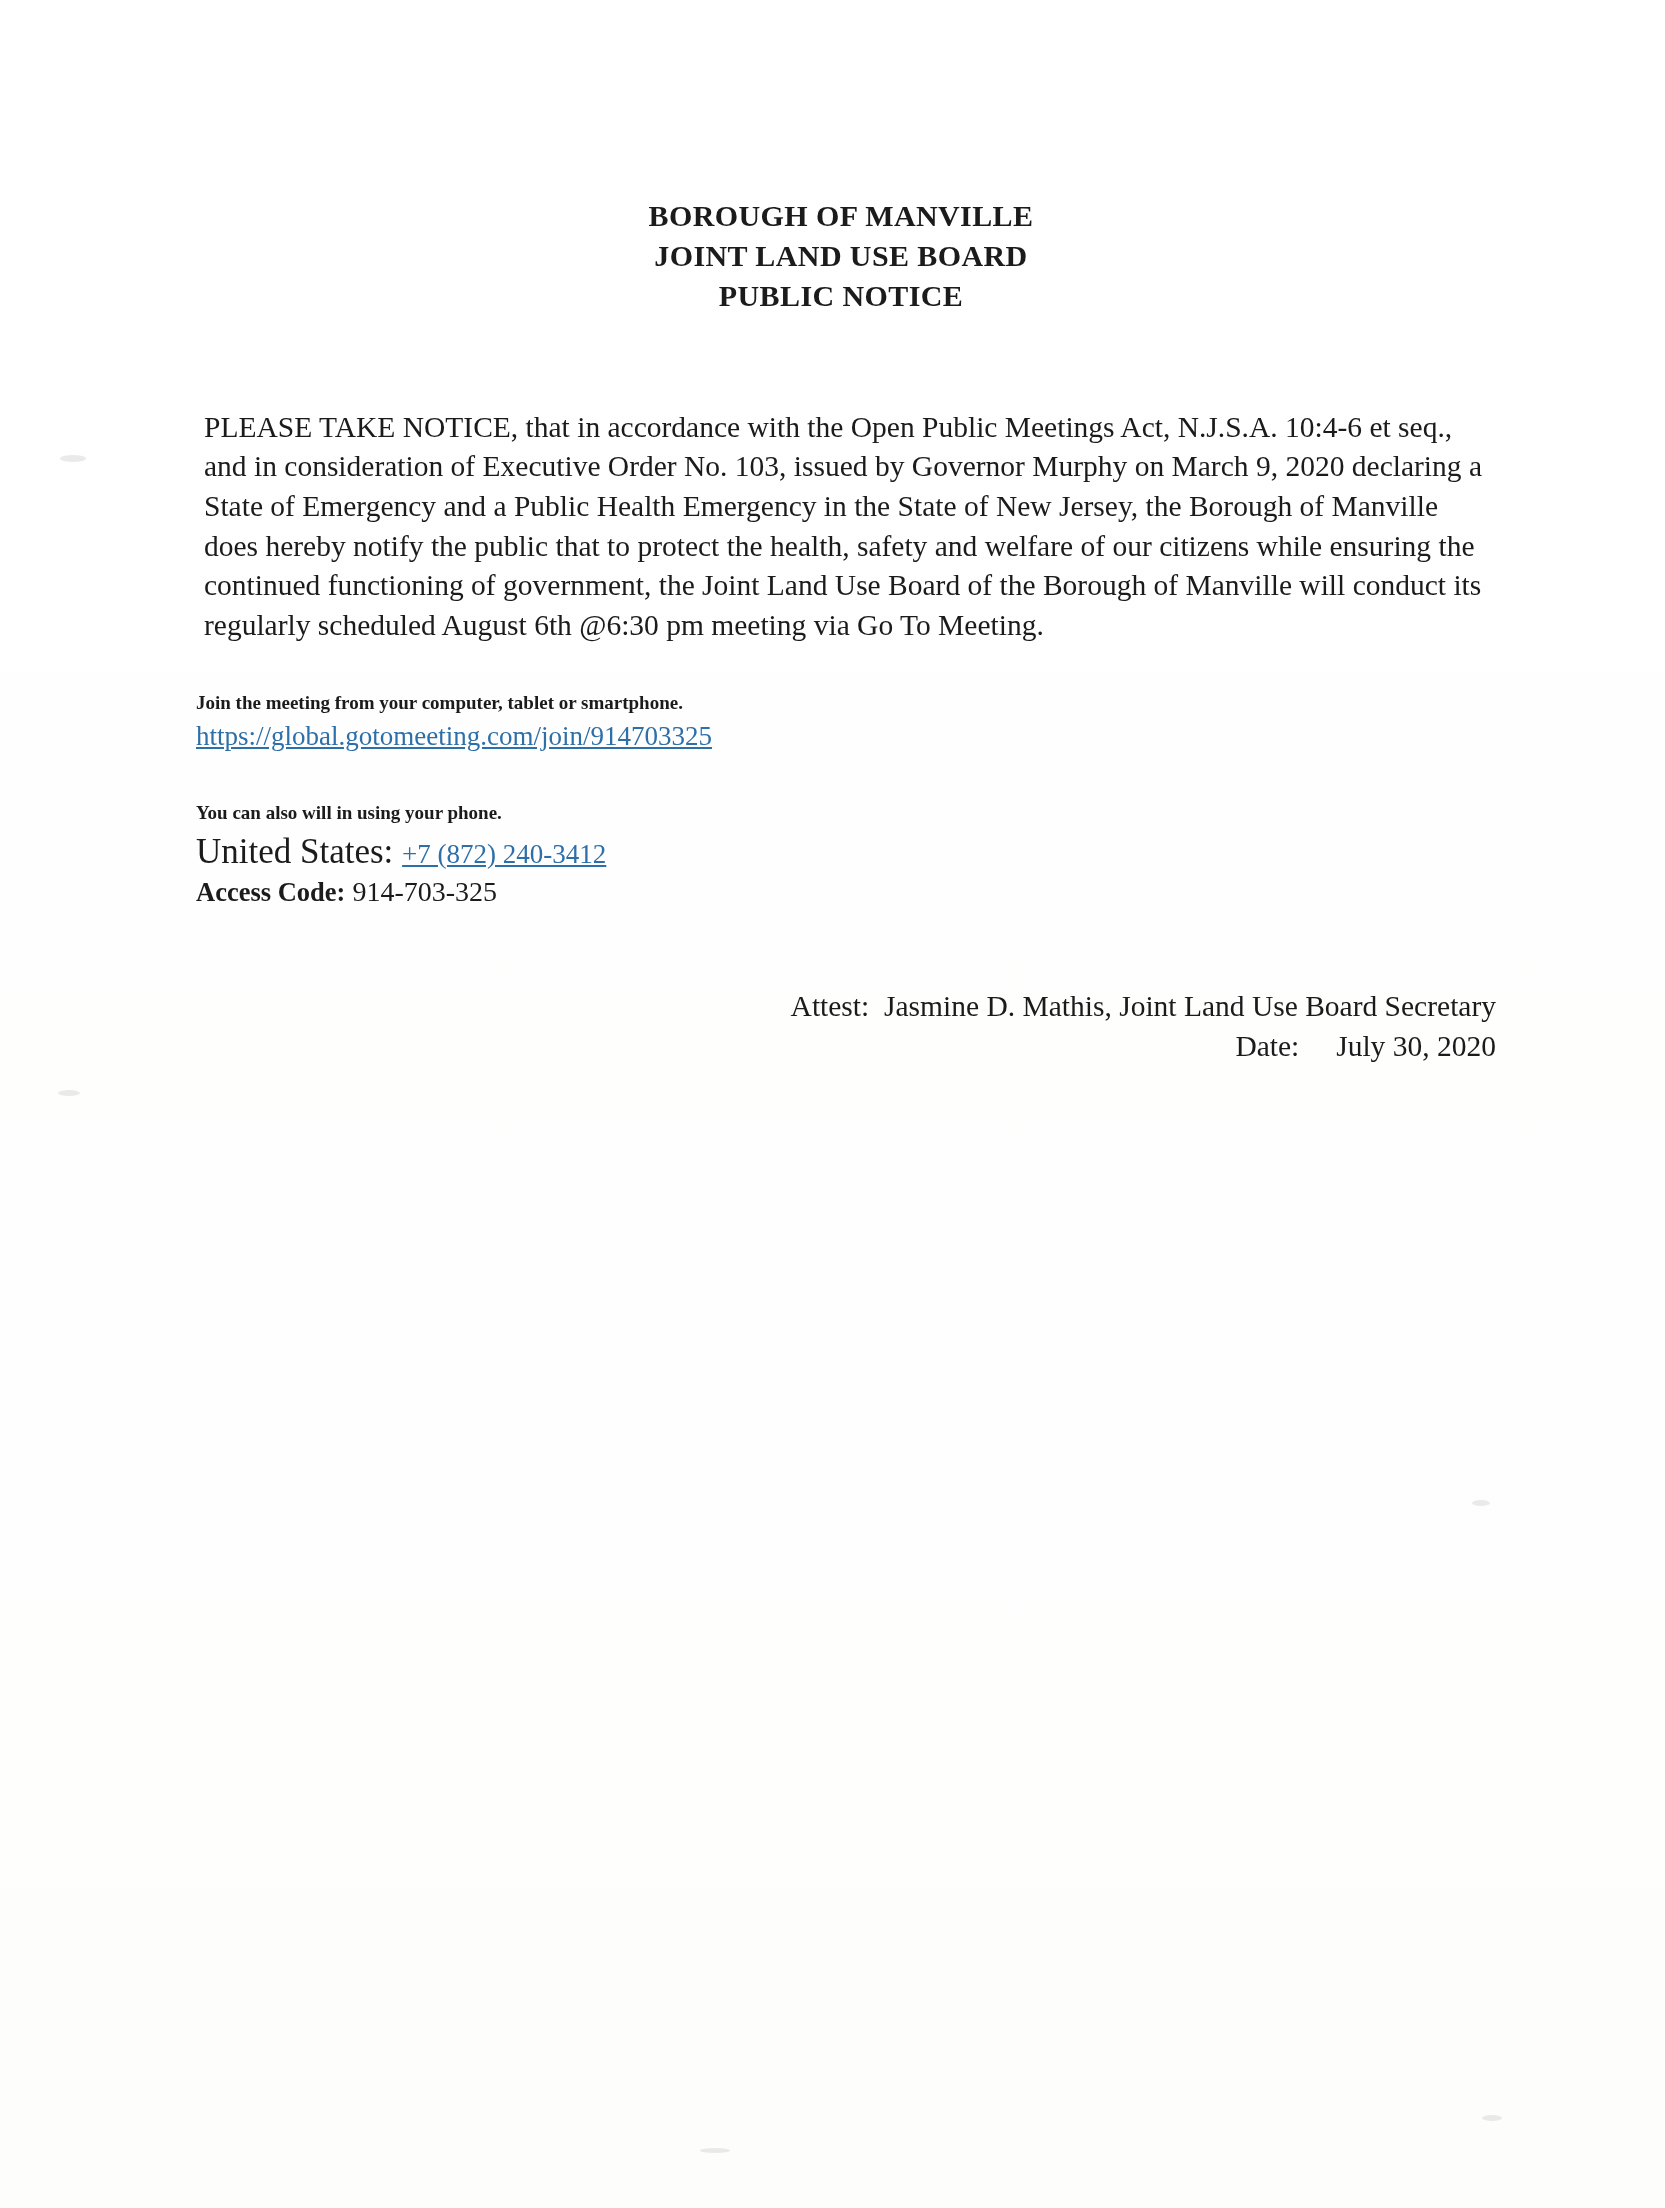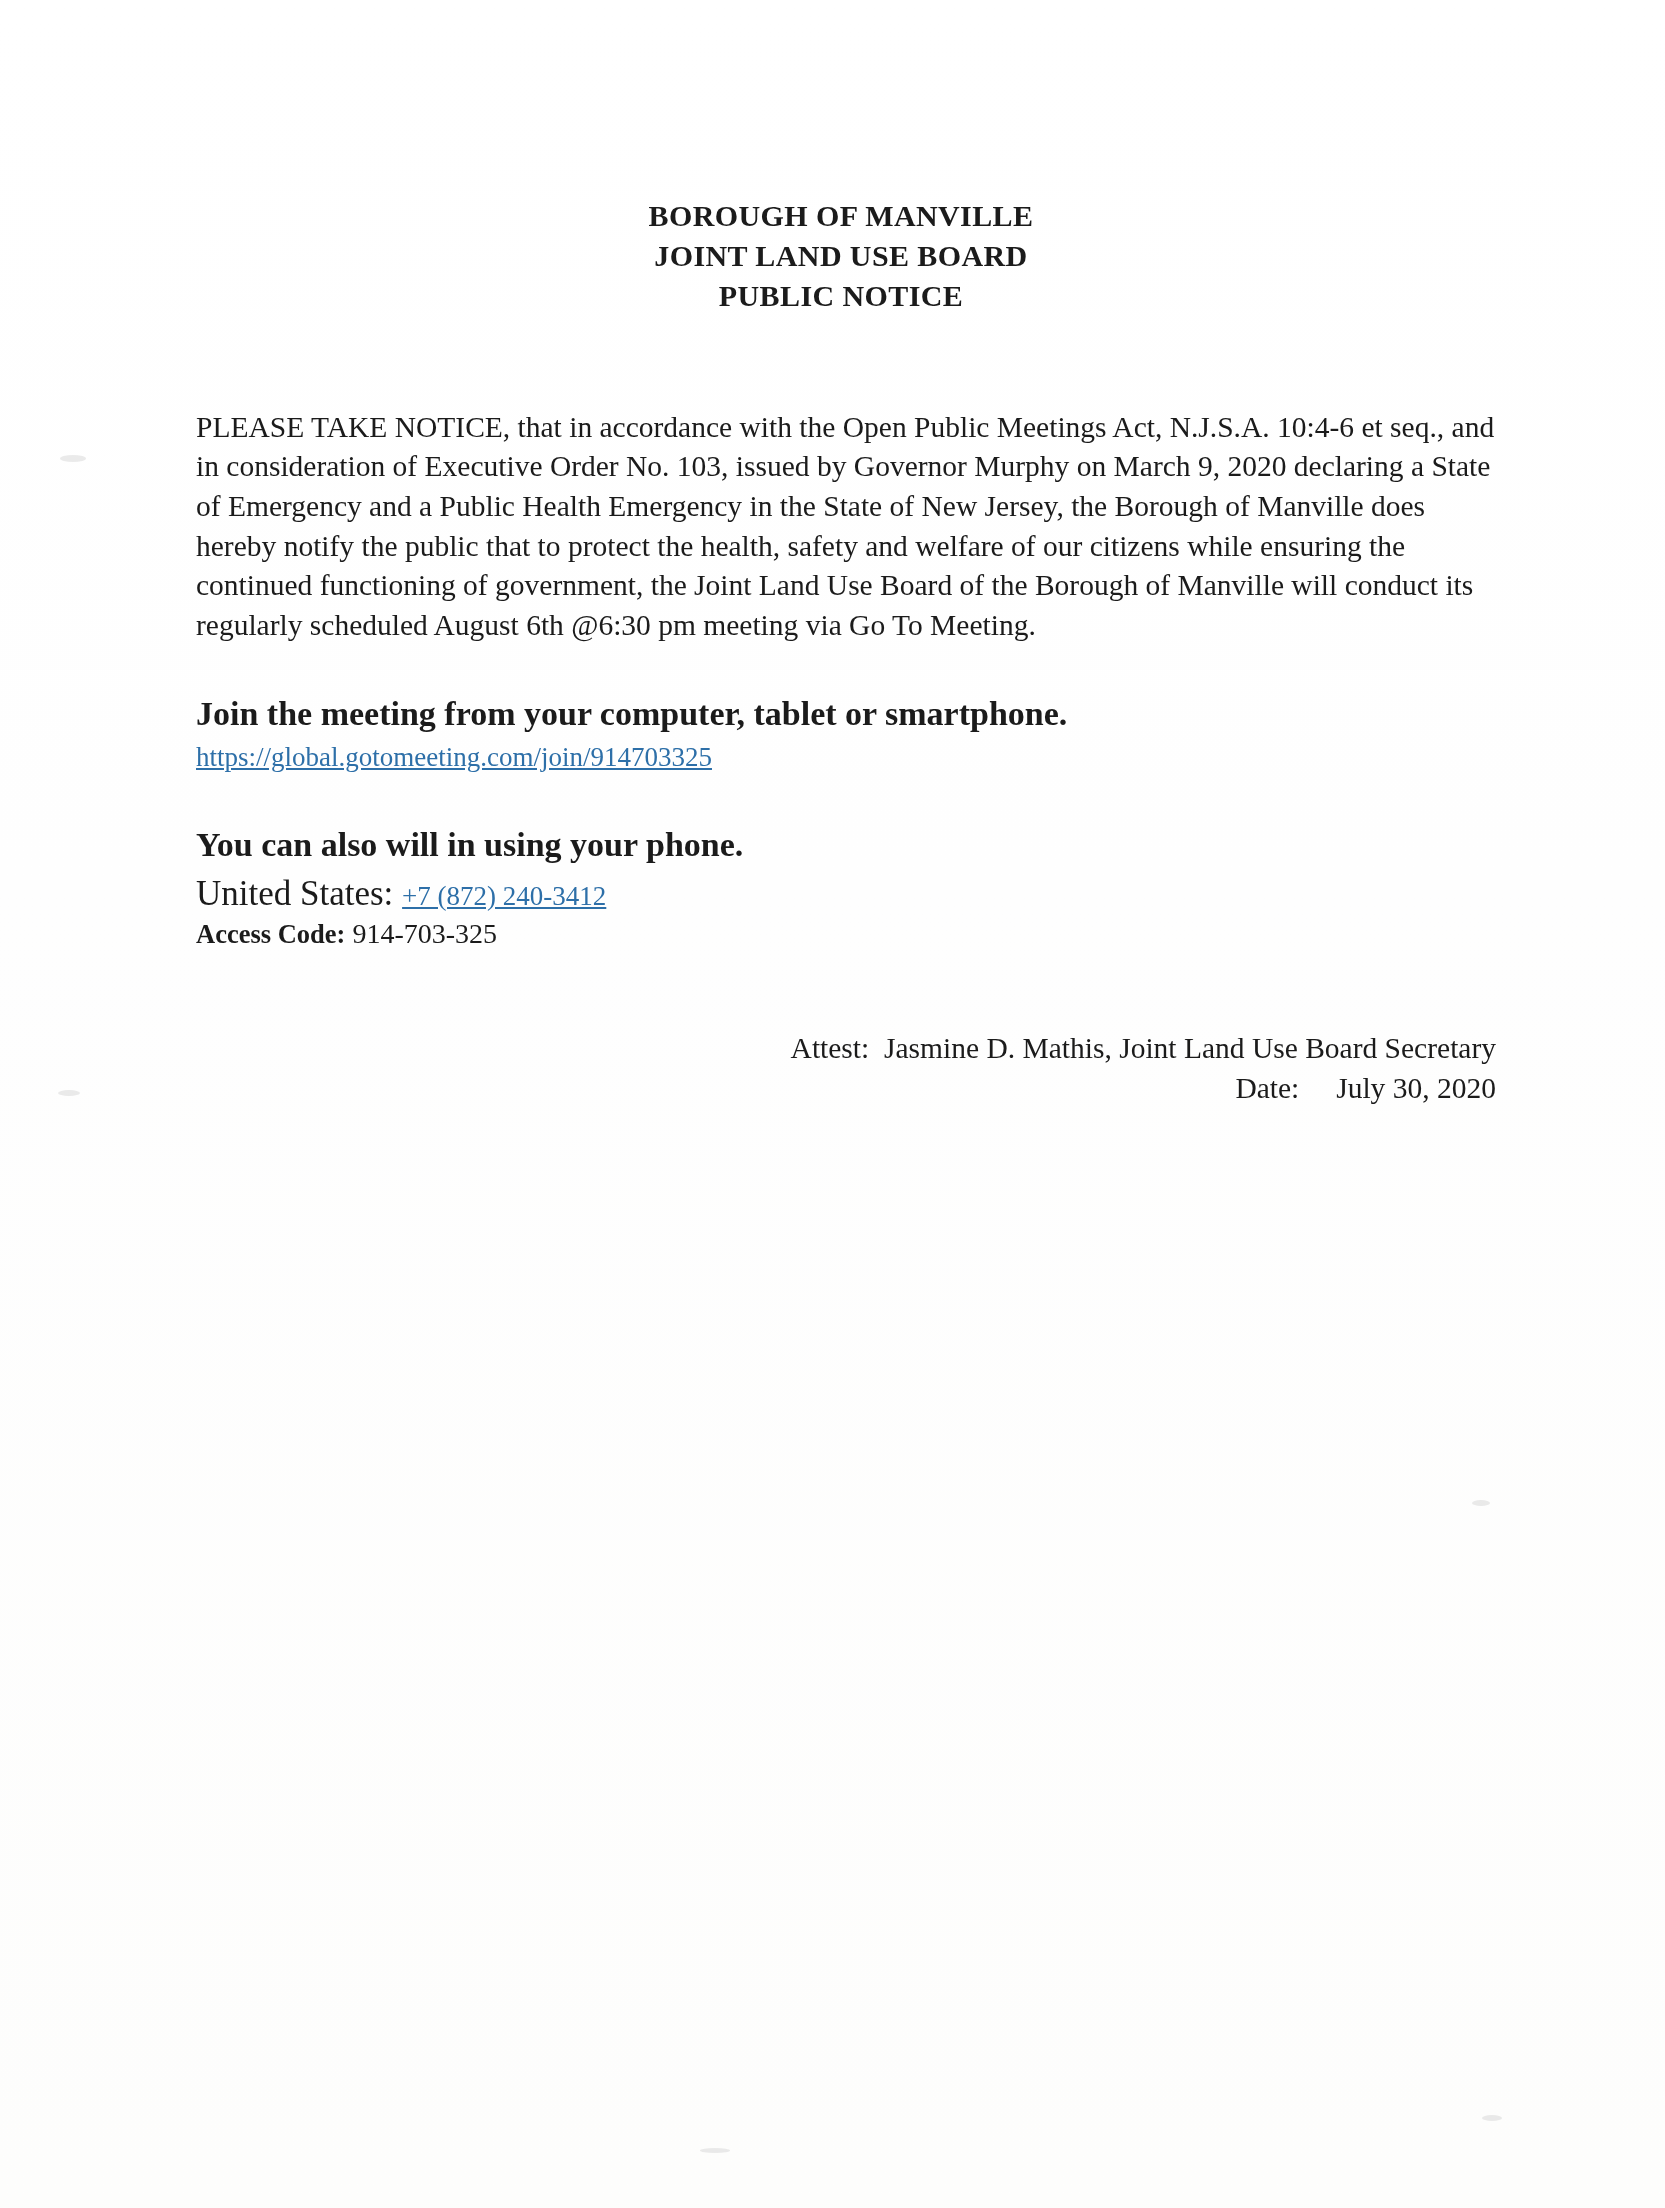--- a/index.html
+++ b/index.html
@@ -46,30 +46,30 @@
   .doc-title div {
     white-space: nowrap;
   }
   .body-block {
     margin-top: 92px;
     font-size: 29.5px;
     line-height: 1.345;
     text-align: left;
   }
   .body-block p {
-    margin: 0;
+    margin: 8px;
   }
   .section {
     margin-top: 44px;
     font-size: 28px;
     line-height: 1.4;
   }
   .section .lead {
     font-weight: bold;
-    font-size: 34px;
+    font-size: 19px;
     display: block;
   }
   .link {
     color: #2d6fa8;
     text-decoration: underline;
     font-size: 27px;
   }
   .inline-label {
     font-size: 35px;
   }

